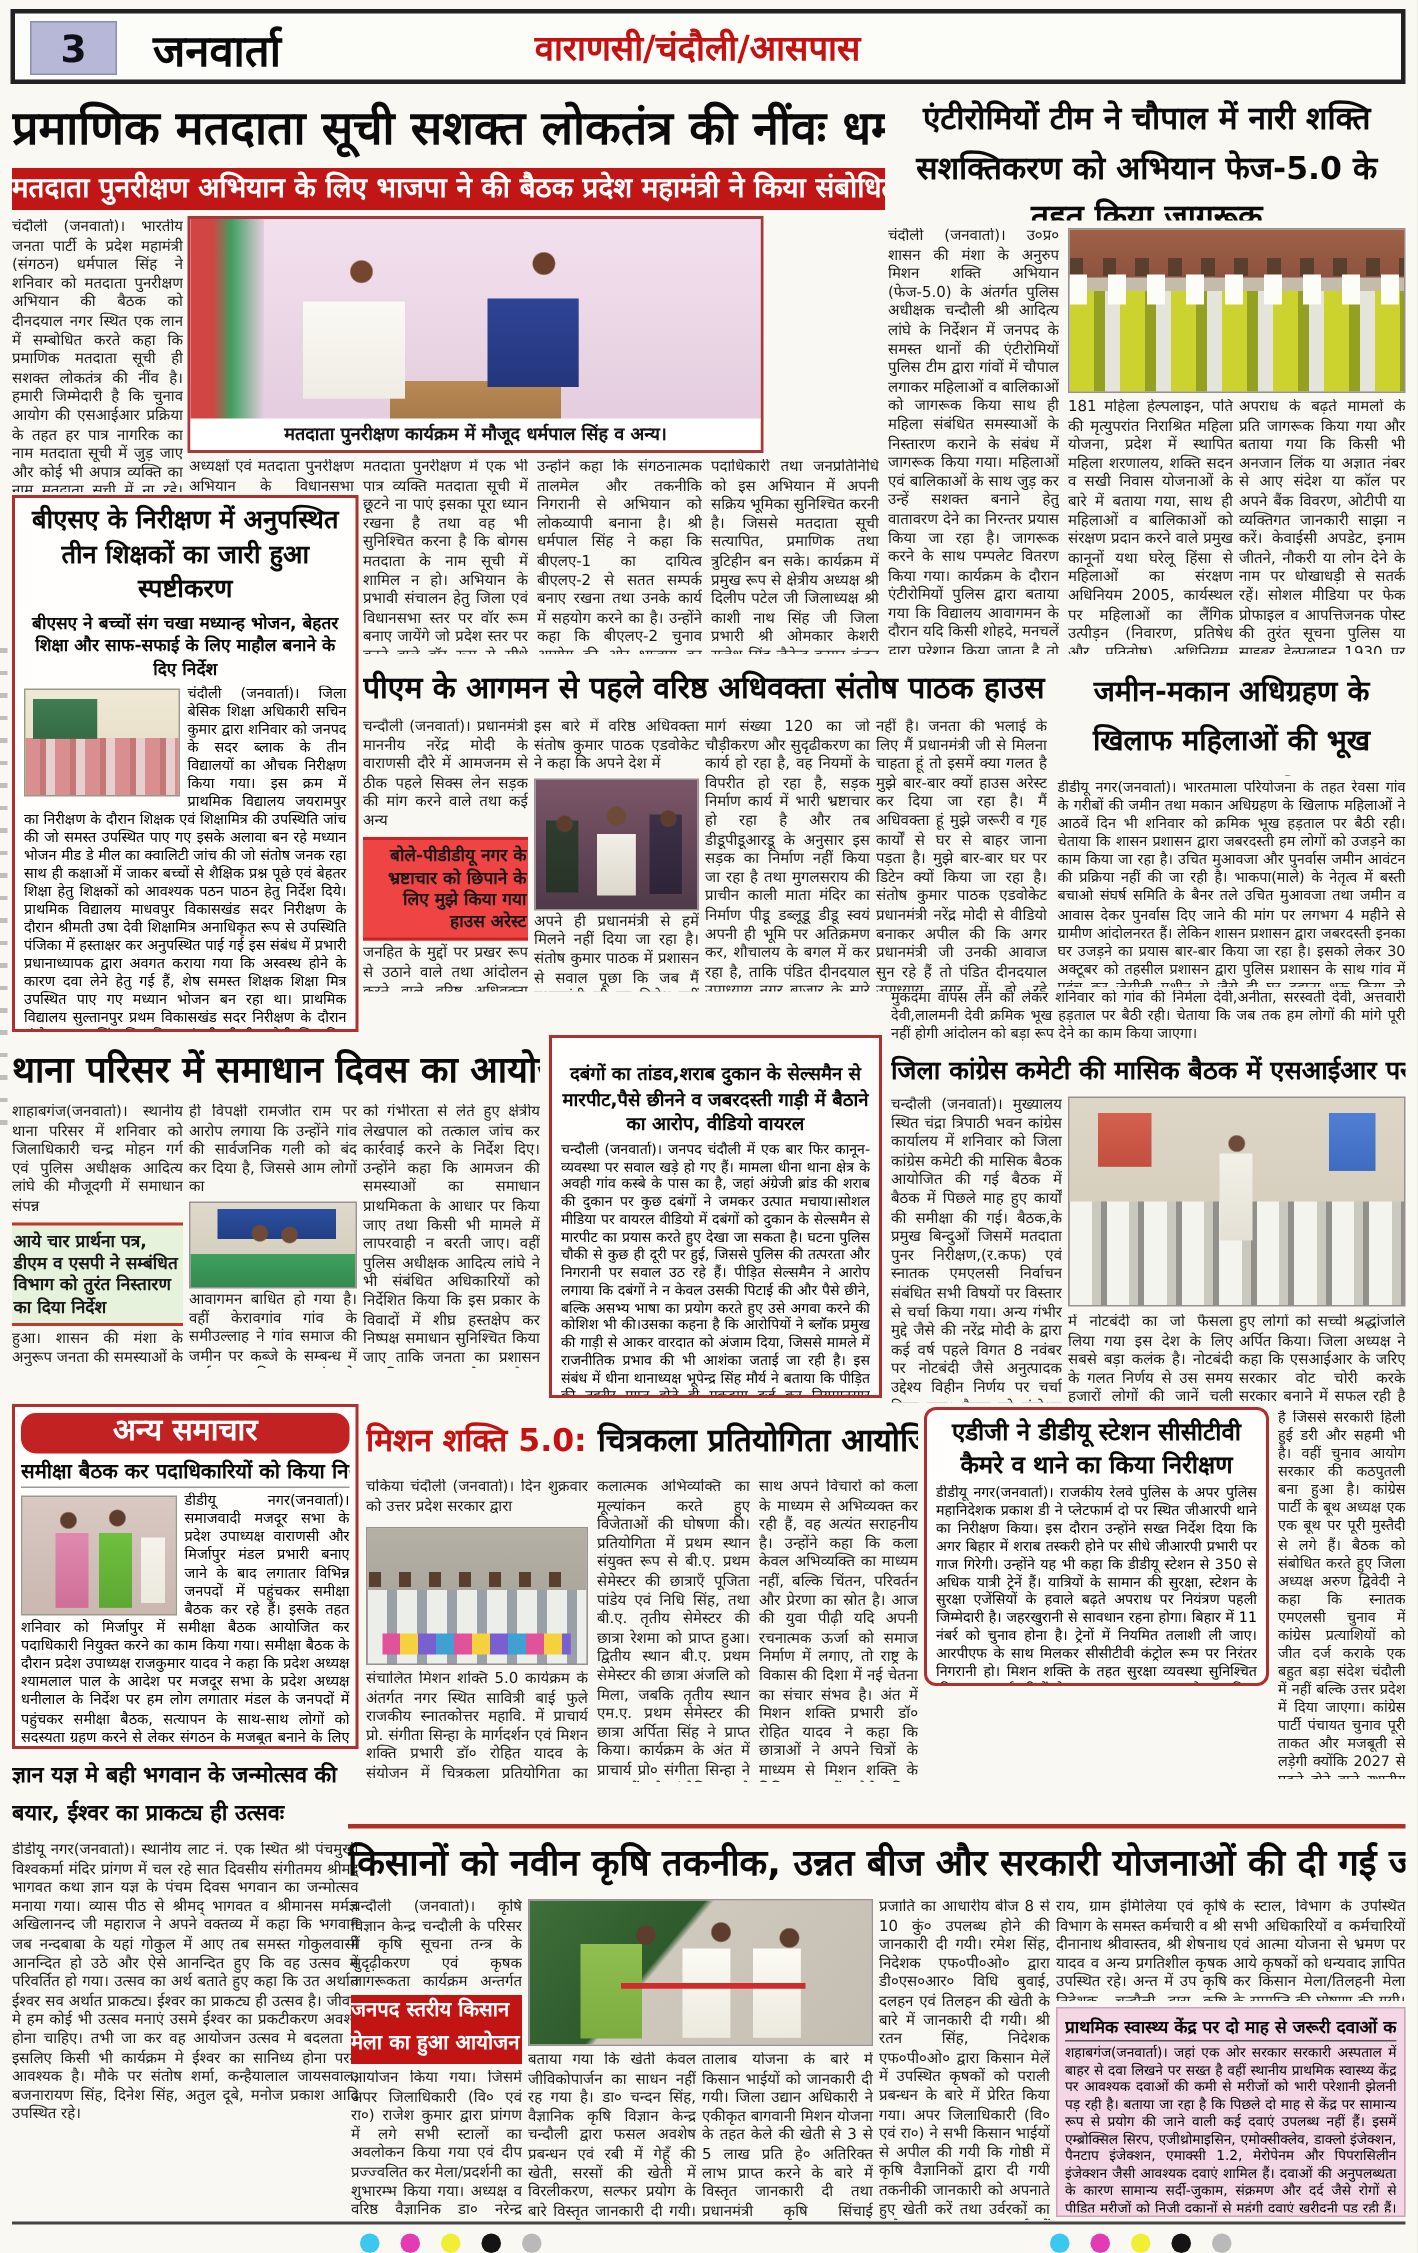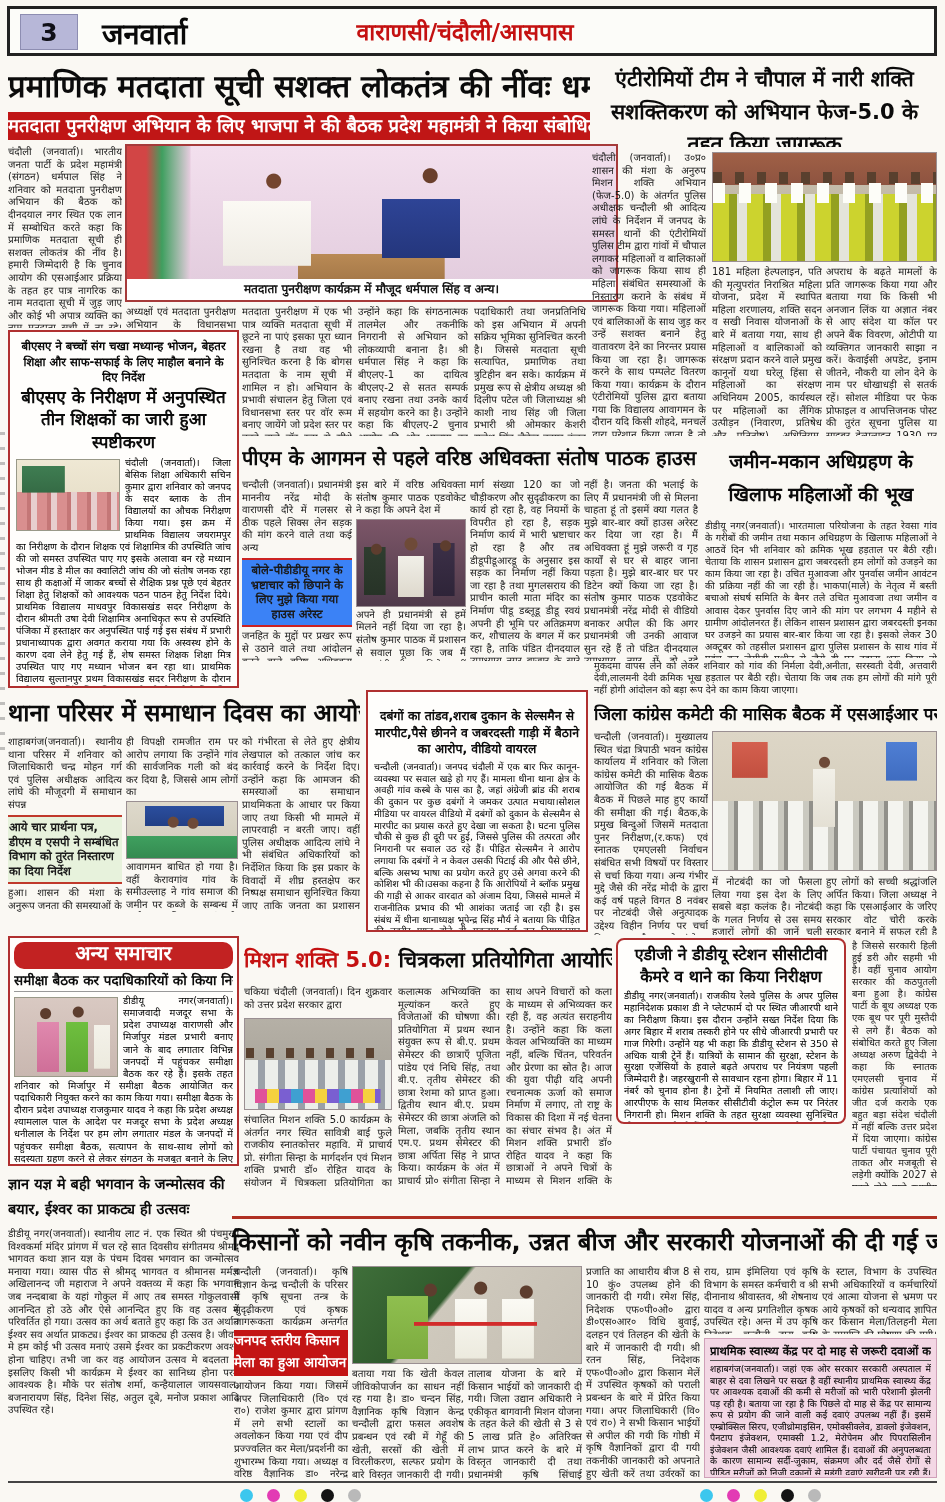--- a/index.html
+++ b/index.html
@@ -12,21 +12,21 @@
 .nowrap{white-space:nowrap}
 .photo{position:absolute;overflow:hidden;border:1px solid #9a8f92}
 .boxred{position:absolute;border:2px solid #b03030;background:#fffefc;overflow:hidden}
 
 #masthead{position:absolute;left:7px;top:6px;width:930px;height:50px;border:3px solid #222;background:#fcfcf9}
 #pgnum{position:absolute;left:10px;top:5px;width:58px;height:36px;background:#b7b7d8;border:1px solid #8d8db1;font-size:25px;font-weight:800;text-align:center;line-height:36px;color:#101018}
 #papername{position:absolute;left:92px;top:4px;font-size:29px;font-weight:800;color:#090909}
 #sectiontitle{position:absolute;left:300px;top:6px;width:310px;text-align:center;font-size:23px;font-weight:800;color:#c41111}
 #datebox{position:absolute;left:648px;top:6px;width:264px;height:33px;background:#c6c6e2;color:#19196e;font-weight:800;font-size:16px;text-align:center;line-height:33px}
 
-.yellowbox{background:#3b82f6;border-top:2px solid #c22;border-bottom:2px solid #c22;font-weight:800;font-size:11.5px;text-align:center;padding:3px 1px;margin:3px 0;line-height:1.3}
+.yellowbox{background:#ef4444;border-top:2px solid #c22;border-bottom:2px solid #c22;font-weight:800;font-size:11.5px;text-align:right;padding:3px 1px;margin:3px 0;line-height:1.3}
 .greenbox{background:#e7f2dc;border-top:2px solid #c0392b;border-bottom:2px solid #c0392b;font-weight:800;font-size:11.5px;text-align:left;padding:3px 1px;margin:3px 0;line-height:1.3}
 .caption{position:absolute;left:0;right:0;bottom:0;height:21px;background:#fff;font-size:12px;font-weight:800;text-align:center;line-height:21px;color:#151515}
 
 .ph-voter{background:radial-gradient(circle at 30% 26%,#74452f 7px,transparent 8px),radial-gradient(circle at 62% 22%,#6a3f2c 7px,transparent 8px),linear-gradient(#fbf9f4,#efece4) 24% 78%/18% 48% no-repeat,linear-gradient(#2e4496,#24367c) 62% 70%/16% 44% no-repeat,linear-gradient(#b98a55,#a57848) 50% 100%/30% 20% no-repeat,linear-gradient(90deg,#d24545 0 30%,#3f9f5f 55%,#e8cde0 100%) 0 0/13% 100% no-repeat,linear-gradient(#f3e0ee,#e3cdde)}
 .ph-anti{background:repeating-linear-gradient(90deg,#fdfdf8 0 12px,transparent 12px 26px) 0 34%/100% 20px no-repeat,repeating-linear-gradient(90deg,#59402e 0 9px,transparent 9px 22px) 0 20%/100% 12px no-repeat,repeating-linear-gradient(90deg,#ccd32e 0 16px,#93a021 16px 24px,#e4e4da 24px 34px) 0 100%/100% 62% no-repeat,linear-gradient(#a06046,#8d5340) 0 0/100% 30% no-repeat,linear-gradient(#c8bfae,#bdb4a2)}
 .ph-bsa{background:linear-gradient(#3f7d52,#356b45) 8% 12%/42% 38% no-repeat,repeating-linear-gradient(90deg,#d98f8f 0 10px,#c47777 10px 14px,#e7cfcf 14px 20px) 0 100%/100% 55% no-repeat,linear-gradient(#efe8d4,#e2d9c2)}
 .ph-pm{background:radial-gradient(circle at 50% 28%,#6e4a38 6px,transparent 7px),radial-gradient(circle at 18% 34%,#5d3d2e 5px,transparent 6px),radial-gradient(circle at 82% 30%,#5d3d2e 5px,transparent 6px),linear-gradient(#f1efe8,#ddd8cc) 50% 80%/24% 48% no-repeat,linear-gradient(#3c3048,#2e2438) 88% 70%/20% 62% no-repeat,linear-gradient(#2f3d2f,#273327) 8% 72%/20% 56% no-repeat,linear-gradient(#7c5668,#4f3a4a)}
 .ph-sam{background:radial-gradient(circle at 42% 36%,#6e4a38 5px,transparent 6px),radial-gradient(circle at 60% 38%,#6e4a38 5px,transparent 6px),linear-gradient(#3fa05f,#348a50) 50% 100%/100% 40% no-repeat,linear-gradient(#2b4e9e,#223f85) 60% 10%/72% 36% no-repeat,linear-gradient(#ded9cb,#cfc9b8)}
 .ph-cong{background:radial-gradient(circle at 50% 22%,#6e4a38 5px,transparent 6px),linear-gradient(#f2f0e8,#e4e0d4) 50% 46%/10% 42% no-repeat,repeating-linear-gradient(90deg,#f4f4ef 0 15px,#cac9c0 15px 21px,#91908a 21px 25px) 0 100%/100% 50% no-repeat,linear-gradient(#d4604f,#c24f3f) 10% 10%/16% 26% no-repeat,linear-gradient(#4f7fd4,#3f6cc0) 90% 10%/14% 28% no-repeat,linear-gradient(#ddd6c6,#d0c9b8)}
 .ph-anya{background:radial-gradient(circle at 30% 20%,#5d3d2e 5px,transparent 6px),radial-gradient(circle at 62% 18%,#5d3d2e 5px,transparent 6px),linear-gradient(#6fbf3f,#5da832) 64% 84%/22% 64% no-repeat,linear-gradient(#e089ae,#cf6f98) 28% 84%/22% 64% no-repeat,linear-gradient(#f4f2ea,#eceade) 92% 78%/16% 56% no-repeat,linear-gradient(#d9c9c2,#c9b7b0)}
@@ -46,46 +46,46 @@
     <div id="pgnum">3</div>
     <div id="papername">जनवार्ता</div>
     <div id="sectiontitle">वाराणसी/चंदौली/आसपास</div>
   </div>
 
   <div class="abs" style="left:0;top:420px;width:5px;height:330px;background:repeating-linear-gradient(0deg,#777 0 3px,transparent 3px 15px);opacity:.45"></div>
 
   <div class="abs hl nowrap" style="left:8px;top:62px;width:582px;height:48px;font-size:31px;text-align:center;line-height:48px">प्रमाणिक मतदाता सूची सशक्त लोकतंत्र की नींवः धर्मपाल सिंह</div>
   <div class="abs nowrap" style="left:8px;top:112px;width:582px;height:28px;background:#c01616;color:#fff;font-weight:800;font-size:18.5px;text-align:center;line-height:28px;overflow:hidden">मतदाता पुनरीक्षण अभियान के लिए भाजपा ने की बैठक प्रदेश महामंत्री ने किया संबोधित</div>
   <div class="col" style="left:8px;top:146px;width:114px;height:182px">चंदौली (जनवार्ता)। भारतीय जनता पार्टी के प्रदेश महामंत्री (संगठन) धर्मपाल सिंह ने शनिवार को मतदाता पुनरीक्षण अभियान की बैठक को दीनदयाल नगर स्थित एक लान में सम्बोधित करते कहा कि प्रमाणिक मतदाता सूची ही सशक्त लोकतंत्र की नींव है। हमारी जिम्मेदारी है कि चुनाव आयोग की एसआईआर प्रक्रिया के तहत हर पात्र नागरिक का नाम मतदाता सूची में जुड़ जाए और कोई भी अपात्र व्यक्ति का नाम मतदाता सूची में ना रहे। मतदाता पुनरीक्षण अभियान के तहत गांव, गली, शहर, हर डगर तक दस्तक देना है। श्री धर्मपाल सिंह शनिवार को चंदौली में मंडल</div>
-  <div class="abs" style="left:125px;top:144px;width:493px;height:158px;border:2px solid #a63a3a;background:#fff">
+  <div class="abs" style="left:125px;top:144px;width:384px;height:158px;border:2px solid #a63a3a;background:#fff">
     <div class="photo ph-voter" style="left:0;top:0;width:100%;height:135px;border:none"></div>
     <div class="caption">मतदाता पुनरीक्षण कार्यक्रम में मौजूद धर्मपाल सिंह व अन्य।</div>
   </div>
   <div class="col" style="left:126px;top:306px;width:110px;height:130px">अध्यक्षों एवं मतदाता पुनरीक्षण अभियान के विधानसभा संयोजको को आयोजित कार्यक्रम में सम्बोधित कर रहे थे। उन्होंने आगे कहा कि मतदाता पुनरीक्षण अभियान सबसे महत्वपूर्ण अभियान है। यह अभियान मतदाता सूची के शुद्धिकरण का अभियान है।</div>
   <div class="col" style="left:242px;top:306px;width:110px;height:130px">मतदाता पुनरीक्षण में एक भी पात्र व्यक्ति मतदाता सूची में छूटने ना पाएं इसका पूरा ध्यान रखना है तथा वह भी सुनिश्चित करना है कि बोगस मतदाता के नाम सूची में शामिल न हो। अभियान के प्रभावी संचालन हेतु जिला एवं विधानसभा स्तर पर वॉर रूम बनाए जायेंगे जो प्रदेश स्तर पर बनने वाले वॉर रूम से सीधे जुड़ेगें।</div>
   <div class="col" style="left:358px;top:306px;width:110px;height:130px">उन्होंने कहा कि संगठनात्मक तालमेल और तकनीकि निगरानी से अभियान को लोकव्यापी बनाना है। श्री धर्मपाल सिंह ने कहा कि बीएलए-1 का दायित्व बीएलए-2 से सतत सम्पर्क बनाए रखना तथा उनके कार्य में सहयोग करने का है। उन्होंने कहा कि बीएलए-2 चुनाव आयोग की ओर भाजपा का अभियान सुनिश्चित करेंगे।</div>
   <div class="col" style="left:474px;top:306px;width:112px;height:130px">पदाधिकारी तथा जनप्रतिनिधि को इस अभियान में अपनी सक्रिय भूमिका सुनिश्चित करनी है। जिससे मतदाता सूची सत्यापित, प्रमाणिक तथा त्रुटिहीन बन सके। कार्यक्रम में प्रमुख रूप से क्षेत्रीय अध्यक्ष श्री दिलीप पटेल जी जिलाध्यक्ष श्री काशी नाथ सिंह जी जिला प्रभारी श्री ओमकार केशरी राजेश सिंह जैनेन्द्र कुमार कुंदन सिंह सुरेश मौर्य वीपीन सिंह गंगा साहनी संजय पांडे धीरज सिंह इंद्रजीत बिन्द अरुन मिश्रा सहित अन्य कार्यकर्ता उपस्थित थे।</div>
 
   <div class="abs hl center" style="left:592px;top:63px;width:345px;height:84px;font-size:21px;line-height:1.55">एंटीरोमियों टीम ने चौपाल में नारी शक्ति सशक्तिकरण को अभियान फेज-5.0 के तहत किया जागरूक</div>
   <div class="col" style="left:592px;top:152px;width:114px;height:284px">चंदौली (जनवार्ता)। उ०प्र० शासन की मंशा के अनुरुप मिशन शक्ति अभियान (फेज-5.0) के अंतर्गत पुलिस अधीक्षक चन्दौली श्री आदित्य लांघे के निर्देशन में जनपद के समस्त थानों की एंटीरोमियों पुलिस टीम द्वारा गांवों में चौपाल लगाकर महिलाओं व बालिकाओं को जागरूक किया साथ ही महिला संबंधित समस्याओं के निस्तारण कराने के संबंध में जागरूक किया गया। महिलाओं एवं बालिकाओं के साथ जुड़ कर उन्हें सशक्त बनाने हेतु वातावरण देने का निरन्तर प्रयास किया जा रहा है। जागरूक करने के साथ पम्पलेट वितरण किया गया। कार्यक्रम के दौरान एंटीरोमियों पुलिस द्वारा बताया गया कि विद्यालय आवागमन के दौरान यदि किसी शोहदे, मनचलें द्वारा परेशान किया जाता है तो तत्काल उसकी सूचना अपने परिजनों व थाना स्थानीय या हेल्प लाइन नम्बरों पर दें और तत्काल थाना स्थानीय पुलिस द्वारा शोहदों, मनचलों के विरूद्ध कार्यवाही की जायेगी। सूचना देने वाले का नाम गुप्त रखा जायेगा। महिलाओं के संबंध में संचालित योजनाओं यथा मुख्यमंत्री कन्या सुमंगला योजना, बेटी बचाओ बेटी पढ़ाओ, वन स्टॉप सेन्टर,</div>
   <div class="photo ph-anti" style="left:712px;top:152px;width:225px;height:110px"></div>
   <div class="col" style="left:712px;top:266px;width:110px;height:170px">181 महिला हेल्पलाइन, पति की मृत्युपरांत निराश्रित महिला योजना, प्रदेश में स्थापित महिला शरणालय, शक्ति सदन व सखी निवास योजनाओं के बारे में बताया गया, साथ ही महिलाओं व बालिकाओं को संरक्षण प्रदान करने वाले प्रमुख कानूनों यथा घरेलू हिंसा से महिलाओं का संरक्षण अधिनियम 2005, कार्यस्थल पर महिलाओं का लैंगिक उत्पीड़न (निवारण, प्रतिषेध और प्रतितोष), अधिनियम, 2013, दहेज निषेध अधिनियम, 1961 (संशोधित 1986) तथा गर्भधारण पूर्व और प्रसवपूर्व निदान तकनीक (लिंग चयन प्रतिषेध) अधिनियम, 1994 के प्रमुख प्रावधानों के बारे में आमजन को जागरूक किया गया। इस कार्यक्रम के दौरान महिलाओं, बालिकाओं व आमजनमानस को साइबर</div>
   <div class="col" style="left:826px;top:266px;width:111px;height:170px">अपराध के बढ़ते मामलों के प्रति जागरूक किया गया और बताया गया कि किसी भी अनजान लिंक या अज्ञात नंबर से आए संदेश या कॉल पर अपने बैंक विवरण, ओटीपी या व्यक्तिगत जानकारी साझा न करें। केवाईसी अपडेट, इनाम जीतने, नौकरी या लोन देने के नाम पर धोखाधड़ी से सतर्क रहें। सोशल मीडिया पर फेक प्रोफाइल व आपत्तिजनक पोस्ट की तुरंत सूचना पुलिस या साइबर हेल्पलाइन 1930 पर दें। सुरक्षित पासवर्ड रखें एवं समय-समय पर बदलते रहें। इसके साथ ही लोगों को यह भी बताया गया कि यदि वे किसी प्रकार के साइबर अपराध का शिकार हो जाएँ तो तुरंत cybercrime.gov.in पर शिकायत दर्ज कराएँ जिससे समय रहते कार्यवाही की जा सके।</div>
 
   <div class="boxred" style="left:8px;top:330px;width:231px;height:358px;padding:4px 6px">
+    <div class="hl center" style="font-size:17px;line-height:1.35">बीएसए के निरीक्षण में अनुपस्थित तीन शिक्षकों का जारी हुआ स्पष्टीकरण</div>
     <div class="hl center" style="font-size:11.5px;line-height:1.35;margin-top:3px">बीएसए ने बच्चों संग चखा मध्यान्ह भोजन, बेहतर शिक्षा और साफ-सफाई के लिए माहौल बनाने के दिए निर्देश</div>
-    <div class="hl center" style="font-size:17px;line-height:1.35">बीएसए के निरीक्षण में अनुपस्थित तीन शिक्षकों का जारी हुआ स्पष्टीकरण</div>
     <div style="font-size:9.6px;line-height:1.25;text-align:justify;margin-top:3px;height:250px;overflow:hidden">
       <span class="photo ph-bsa floatph" style="position:static;display:block;float:left;width:104px;height:72px"></span><span>चंदौली (जनवार्ता)। जिला बेसिक शिक्षा अधिकारी सचिन कुमार द्वारा शनिवार को जनपद के सदर ब्लाक के तीन विद्यालयों का औचक निरीक्षण किया गया। इस क्रम में प्राथमिक विद्यालय जयरामपुर का निरीक्षण के दौरान शिक्षक एवं शिक्षामित्र की उपस्थिति जांच की जो समस्त उपस्थित पाए गए इसके अलावा बन रहे मध्यान भोजन मीड डे मील का क्वालिटी जांच की जो संतोष जनक रहा साथ ही कक्षाओं में जाकर बच्चों से शैक्षिक प्रश्न पूछे एवं बेहतर शिक्षा हेतु शिक्षकों को आवश्यक पठन पाठन हेतु निर्देश दिये। प्राथमिक विद्यालय माधवपुर विकासखंड सदर निरीक्षण के दौरान श्रीमती उषा देवी शिक्षामित्र अनाधिकृत रूप से उपस्थिति पंजिका में हस्ताक्षर कर अनुपस्थित पाई गई इस संबंध में प्रभारी प्रधानाध्यापक द्वारा अवगत कराया गया कि अस्वस्थ होने के कारण दवा लेने हेतु गई हैं, शेष समस्त शिक्षक शिक्षा मित्र उपस्थित पाए गए मध्यान भोजन बन रहा था। प्राथमिक विद्यालय सुल्तानपुर प्रथम विकासखंड सदर निरीक्षण के दौरान संतोष कुमार सिंह शिक्षामित्र एवं श्रीमती रीना देवी शिक्षामित्र उपस्थिति पंजिका में हस्ताक्षर कर अनुपस्थित पाए गए, शेष शिक्षक उपस्थित मिले बच्चे मध्यान भोजन ग्रहण कर रहे थे, अधो हस्ताक्षरी द्वारा मध्यान भोजन के गुणवत्ता की जांच की गई व मध्यान भोजन ग्रहण किया गया जो मानक अनुरूप पाया गया। तदुपरान्त उक्त संबंधित विद्यालयों के प्रधानाध्यापक एवं प्रभारी प्रधानाध्यापक को निर्देशित किया जाता है कि विद्यालय प्रांगण की साफ सफाई शैक्षिक गुणवत्ता में सुधार एवं विभागीय योजनाओं के सफल क्रियान्वयन हेतु सार्थक प्रयास किया जाए। श्रीमती उषा देवी शिक्षामित्र संतोष कुमार सिंह शिक्षामित्र एवं श्रीमती रीना देवी शिक्षामित्र को निर्देशित किया जाता है कि अनुपस्थिति के संबंध में तीन दिवस के अंदर अपना स्पष्टीकरण अधोहस्ताक्षरी कार्यालय को उपलब्ध कराना सुनिश्चित करें।</span>
     </div>
   </div>
 
   <div class="abs hl nowrap center" style="left:242px;top:441px;width:458px;height:34px;font-size:20px;line-height:34px">पीएम के आगमन से पहले वरिष्ठ अधिवक्ता संतोष पाठक हाउस अरेस्ट</div>
   <div class="col" style="left:242px;top:479px;width:110px;height:182px">
-    <span>चन्दौली (जनवार्ता)। प्रधानमंत्री माननीय नरेंद्र मोदी के वाराणसी दौरे में गलसर से ठीक पहले सिक्स लेन सड़क की मांग करने वाले तथा कई अन्य</span>
+    <span>चन्दौली (जनवार्ता)। प्रधानमंत्री माननीय नरेंद्र मोदी के वाराणसी दौरे में आमजनम से ठीक पहले सिक्स लेन सड़क की मांग करने वाले तथा कई अन्य</span>
     <div class="yellowbox">बोले-पीडीडीयू नगर के भ्रष्टाचार को छिपाने के लिए मुझे किया गया हाउस अरेस्ट</div>
     <span>जनहित के मुद्दों पर प्रखर रूप से उठाने वाले तथा आंदोलन करने वाले वरिष्ठ अधिवक्ता संतोष कुमार पाठक एडवोकेट को उनके घर पर शुक्रवार को हाउस अरेस्ट कर लिया गया। रात 8:00 बजे से ही भारी संख्या में पुलिस फोर्स उनके सर्कस रोड चंधासी स्थित आवास तैनात कर दिया गया और प्रशासन ने उनसे कहा</span>
   </div>
   <div class="col" style="left:356px;top:479px;width:110px;height:182px">
     <span>इस बारे में वरिष्ठ अधिवक्ता संतोष कुमार पाठक एडवोकेट ने कहा कि अपने देश में</span>
     <div class="photo ph-pm" style="position:static;width:100%;height:88px;margin:2px 0"></div>
     <span>अपने ही प्रधानमंत्री से हमें मिलने नहीं दिया जा रहा है। संतोष कुमार पाठक में प्रशासन से सवाल पूछा कि जब मैं प्रधानमंत्री जी का विरोध नहीं कर रहा हूं, तब फिर मुझे क्यों हाउस अरेस्ट किया गया है।</span>
   </div>
   <div class="col" style="left:470px;top:479px;width:110px;height:182px">मार्ग संख्या 120 का जो चौड़ीकरण और सुदृढीकरण का कार्य हो रहा है, वह नियमों के विपरीत हो रहा है, सड़क निर्माण कार्य में भारी भ्रष्टाचार हो रहा है और तब डीडूपीडूआरडू के अनुसार इस सड़क का निर्माण नहीं किया जा रहा है तथा मुगलसराय की प्राचीन काली माता मंदिर का निर्माण पीडू डब्लूडू डीडू स्वयं अपनी ही भूमि पर अतिक्रमण कर, शौचालय के बगल में कर रहा है, ताकि पंडित दीनदयाल उपाध्याय नगर बाजार के सारे अवैध निर्माण जो पी डब्लू डी की जमीन पर है उसको हमेशा के लिए संरक्षित किया जा सके।</div>
   <div class="col" style="left:584px;top:479px;width:114px;height:182px">नहीं है। जनता की भलाई के लिए मैं प्रधानमंत्री जी से मिलना चाहता हूं तो इसमें क्या गलत है मुझे बार-बार क्यों हाउस अरेस्ट कर दिया जा रहा है। मैं अधिवक्ता हूं मुझे जरूरी व गृह कार्यों से घर से बाहर जाना पड़ता है। मुझे बार-बार घर पर डिटेन क्यों किया जा रहा है। संतोष कुमार पाठक एडवोकेट प्रधानमंत्री नरेंद्र मोदी से वीडियो बनाकर अपील की कि अगर प्रधानमंत्री जी उनकी आवाज सुन रहे हैं तो पंडित दीनदयाल उपाध्याय नगर में हो रहे भ्रष्टाचार की जांच कराकर वहां सिक्स लेन सड़क का निर्माण कराये क्योंकि वहां रोज भयंकर जाम लगता है। जिससे स्कूली छात्र, व्यापारी, अधिवक्ता, आमजन काफी परेशान है। इस अवसर पर पिंटू सिंह राजपूत, हिमांशु तिवारी, राजेश गोस्वामी आदि लोग भी उपस्थित रहे।</div>

